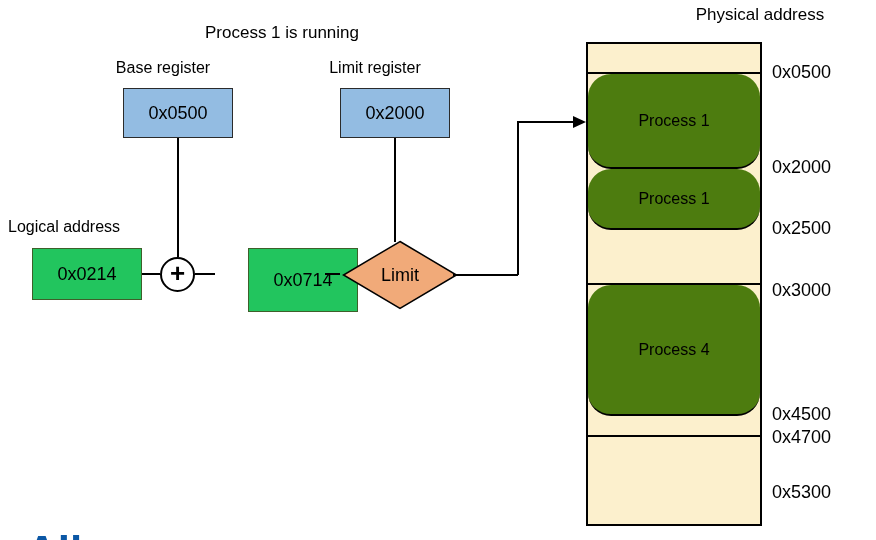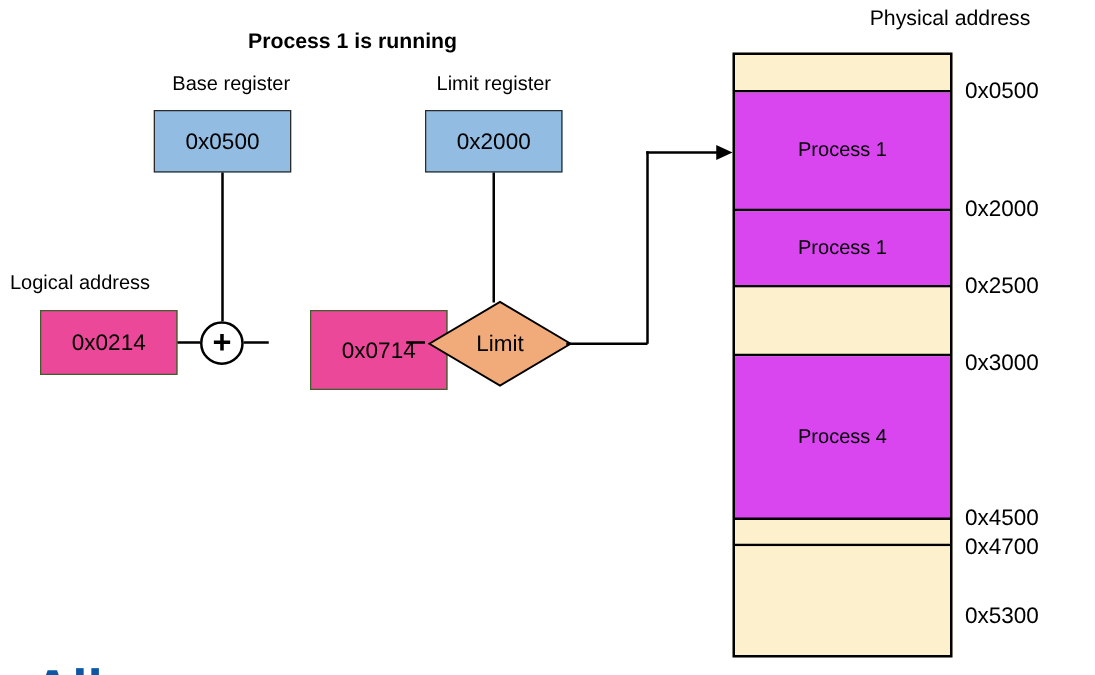--- a/index.html
+++ b/index.html
@@ -9,33 +9,33 @@
     background: #ffffff;
     font-family: "Liberation Sans", sans-serif;
     color: #000000;
   }
   .canvas { position: relative; width: 876px; height: 540px; }
 
   .txt { position: absolute; white-space: nowrap; }
   .center { text-align: center; }
 
   .title {
-    font-weight: bold; font-size: 17px;
+    font-weight: normal; font-size: 17px;
   }
   .label { font-size: 16px; text-align: center; }
 
   .box {
     position: absolute;
     box-sizing: border-box;
     border: 1.5px solid #2b2b2b;
     display: flex; align-items: center; justify-content: center;
     font-size: 18px;
   }
   .blue  { background: #93bce2; }
-  .green { background: #ec4899; border-color: #3e5f2a; }
+  .green { background: #22c55e; border-color: #3e5f2a; }
 
   .line { position: absolute; background: #000000; }
 
   .plus-circle {
     position: absolute;
     box-sizing: border-box;
     width: 35px; height: 35px;
     border: 2px solid #000;
     border-radius: 50%;
     background: #ffffff;
@@ -69,21 +69,21 @@
   }
   .segment {
     box-sizing: border-box;
     width: 100%;
     border-bottom: 2px solid #000;
     display: flex; align-items: center; justify-content: center;
     font-size: 16px;
   }
   .segment:last-child { border-bottom: none; }
   .seg-free { background: #fcf0cd; }
-  .seg-used { background: #d946ef; }
+  .seg-used { background: #4d7c0f; border-radius: 23px; }
 
   .addr {
     position: absolute;
     left: 772px;
     height: 22px; line-height: 22px;
     font-size: 18px;
   }
 
   .watermark {
     position: absolute;
@@ -94,22 +94,22 @@
     color: #0b57a5;
   }
 </style>
 </head>
 <body>
 
 <div class="canvas">
 
   <div class="txt title center" style="left:180px; top:23px; width:204px;">Process 1 is running</div>
 
-  <div class="txt label center" style="left:120px; top:59px; width:130px;">Base register</div>
-  <div class="txt label center" style="left:330px; top:59px; width:130px;">Limit register</div>
+  <div class="txt label center" style="left:98px; top:59px; width:130px;">Base register</div>
+  <div class="txt label center" style="left:310px; top:59px; width:130px;">Limit register</div>
 
   <div class="box blue" style="left:123px; top:88px; width:110px; height:50px;">
     <span>0x0500</span>
   </div>
   <div class="box blue" style="left:340px; top:88px; width:110px; height:50px;">
     <span>0x2000</span>
   </div>
 
   <div class="line" style="left:177px; top:138px; width:1.5px; height:119px;"></div>
   <div class="line" style="left:394px; top:138px; width:1.5px; height:104px;"></div>

